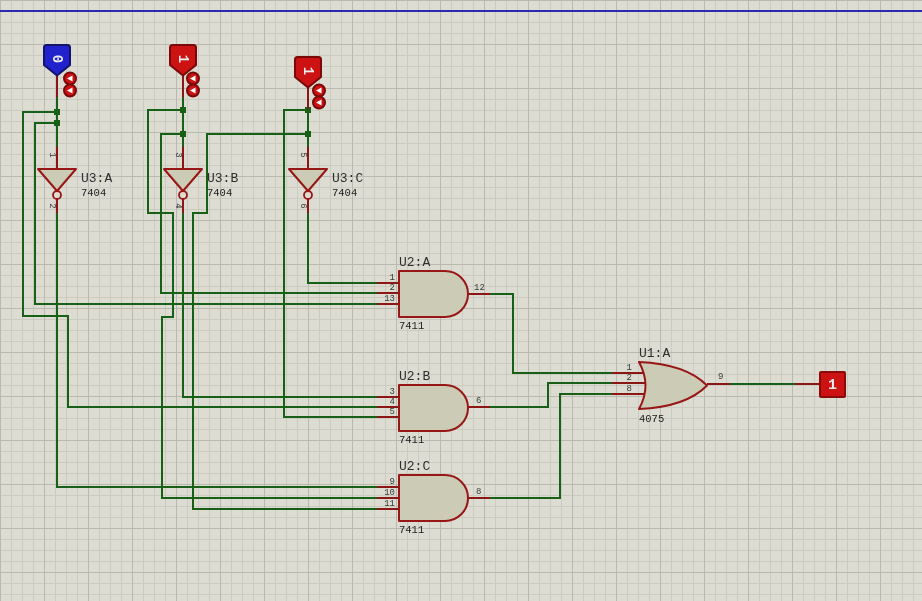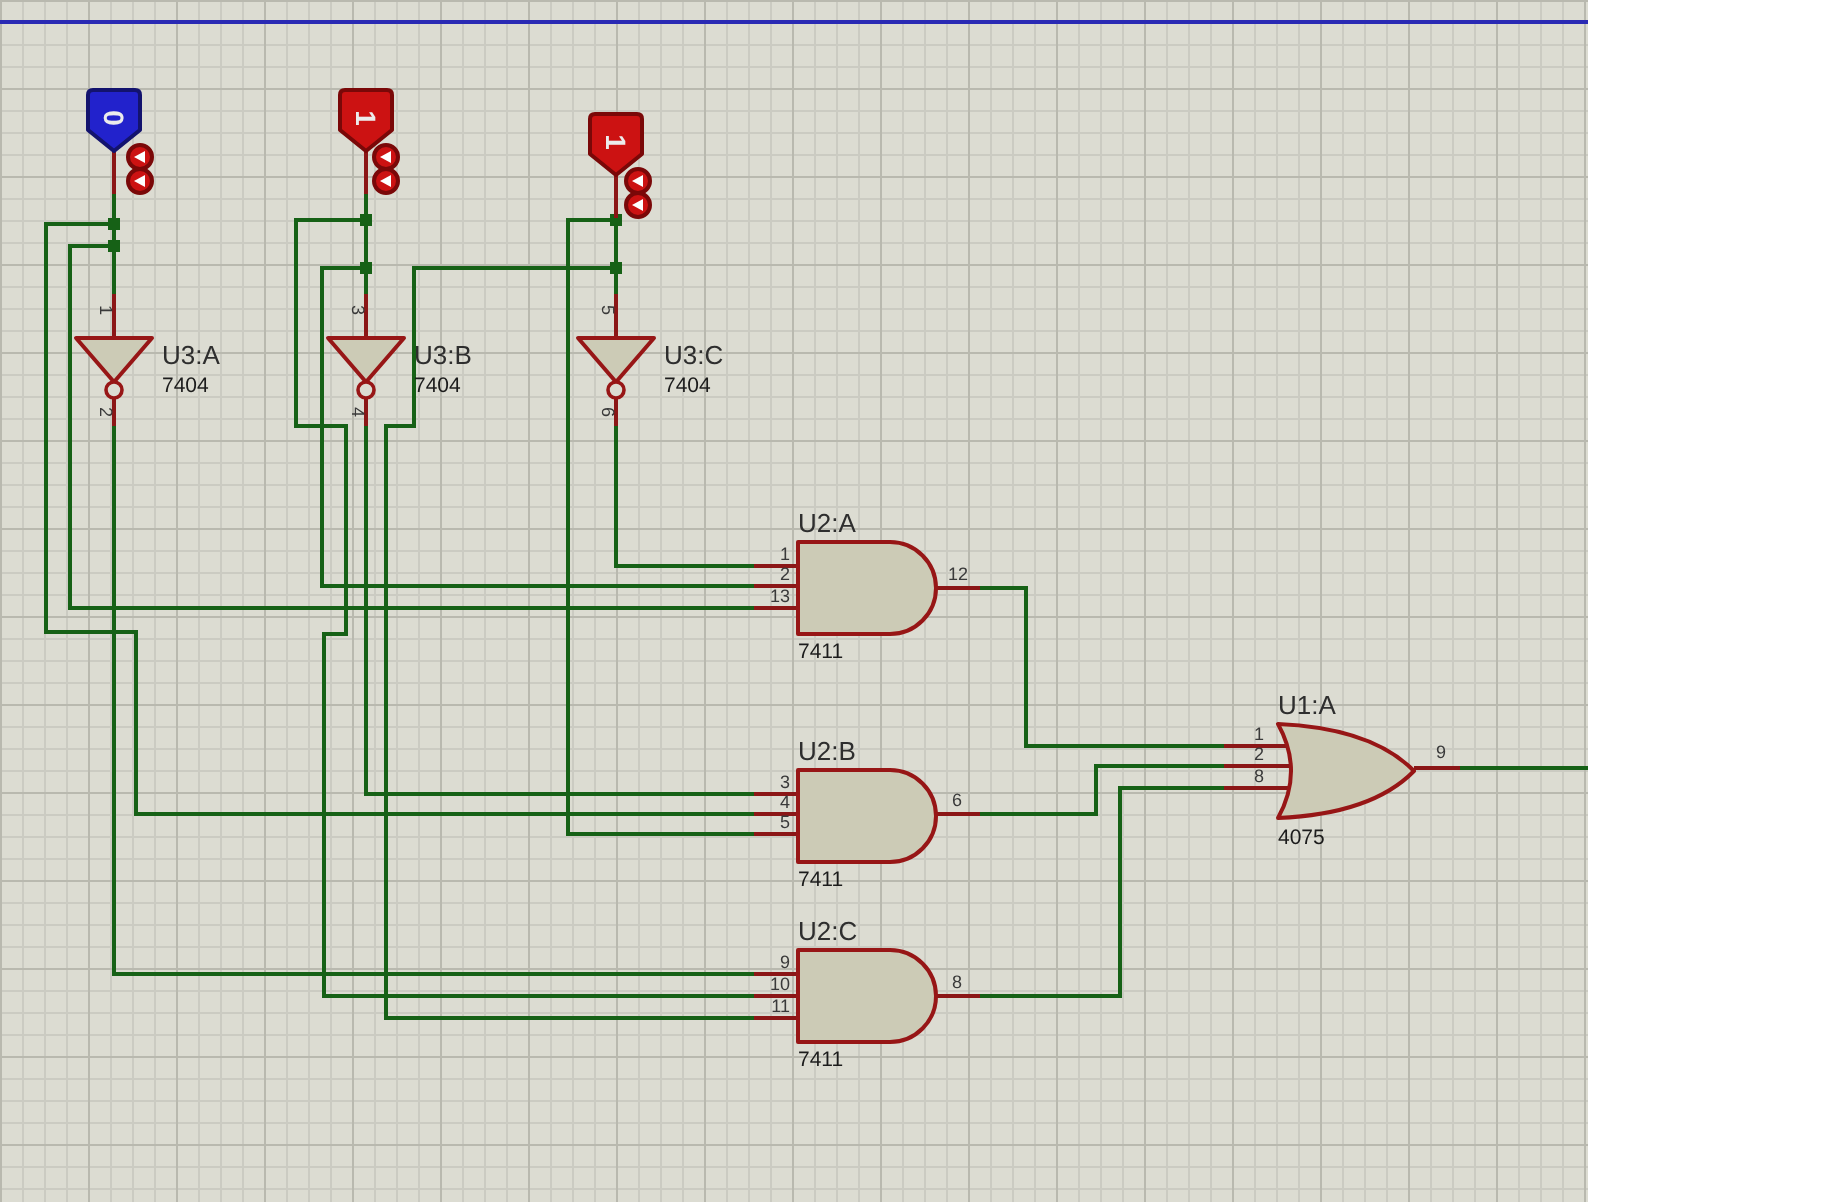--- a/index.html
+++ b/index.html
@@ -1,27 +1,27 @@
 <!DOCTYPE html>
 <html><head>
 <meta charset="utf-8">
 <style>
   html,body{margin:0;padding:0;}
   #canvas{
     position:relative;
-    width:794px;height:601px;
+    width:922px;height:601px;
     overflow:hidden;
     background-color:#dcdcd2;
     background-image:
       linear-gradient(#b9b9af 1px, transparent 1px),
       linear-gradient(90deg,#b9b9af 1px, transparent 1px),
       linear-gradient(#cbcbc2 1px, transparent 1px),
       linear-gradient(90deg,#cbcbc2 1px, transparent 1px);
     background-size:44px 44px,44px 44px,11px 11px,11px 11px;
-    font-family:Liberation Sans, sans-serif;
+    font-family:Liberation Mono, monospace;
   }
   #top-rule{position:absolute;left:0;top:10px;width:922px;height:2px;background:#2a2ab4;}
   svg{position:absolute;left:0;top:0;}
   .wire{fill:none;stroke:#166116;stroke-width:2;}
   .pin{fill:none;stroke:#8b1616;stroke-width:2;}
   .gate-body{fill:#cccbb6;stroke:#971616;stroke-width:2;stroke-linejoin:round;}
   .bubble{fill:#dcdcd2;stroke:#971616;stroke-width:1.8;}
   .junction{fill:#166116;}
   .ref-label{font-size:13px;fill:#2e2e2e;}
   .part-label{font-size:10.5px;fill:#1c1c1c;}

